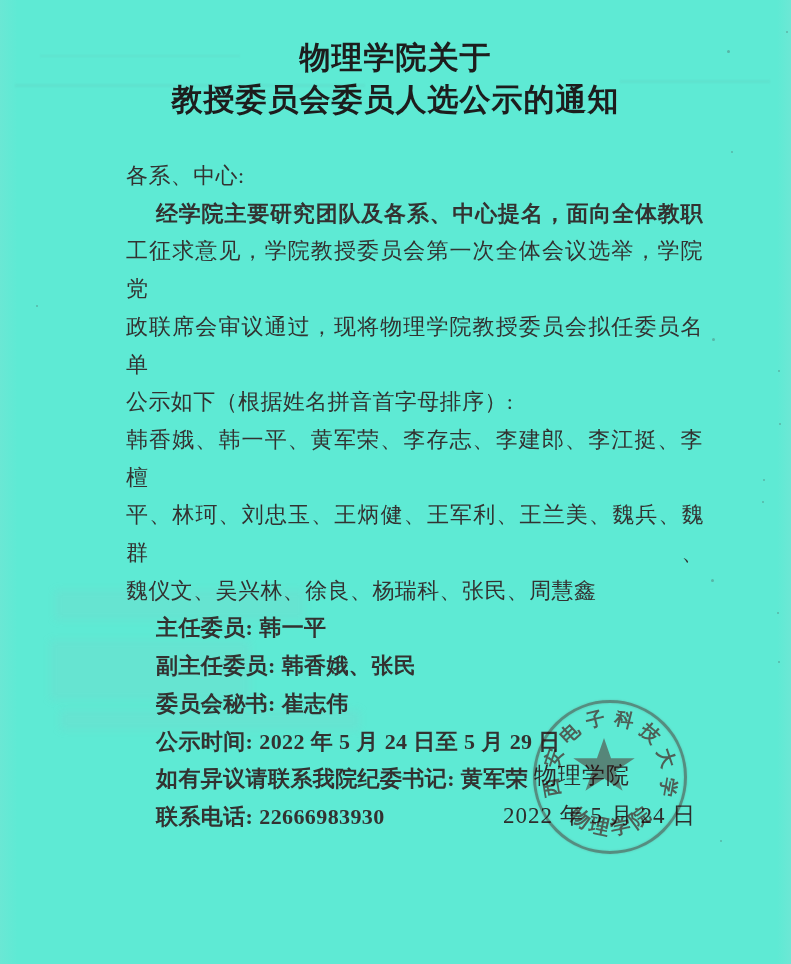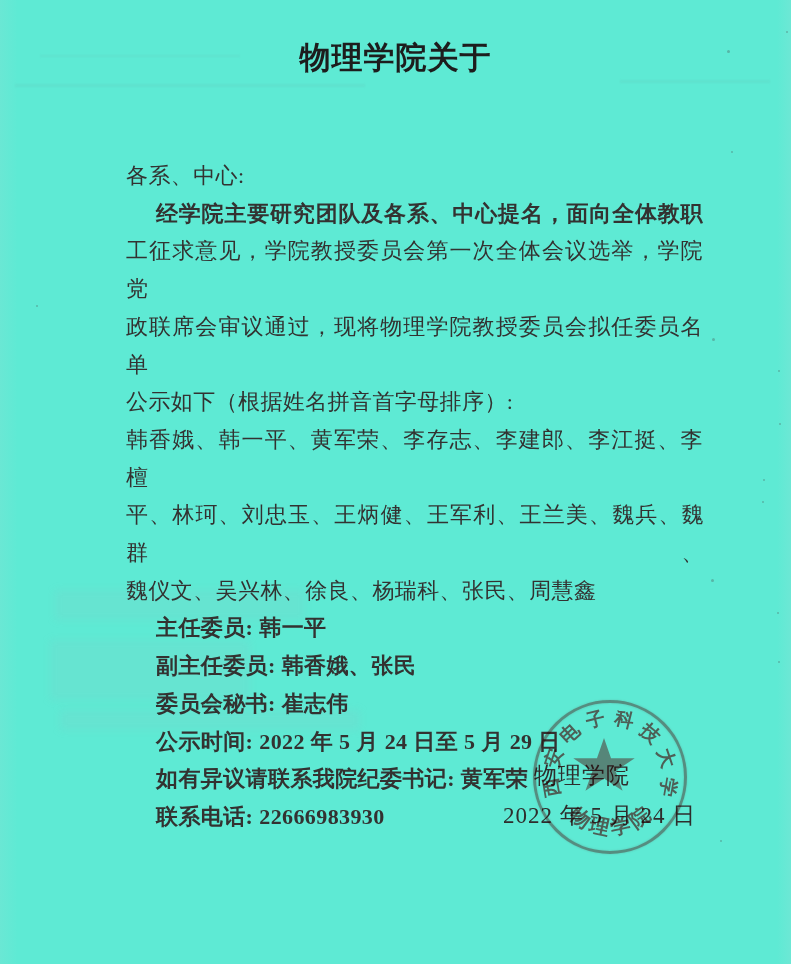--- a/index.html
+++ b/index.html
@@ -87,20 +87,21 @@
   <div class="speck" style="left:763px;top:479px;width:2px;height:2px;"></div>
   <div class="speck" style="left:762px;top:501px;width:2px;height:2px;"></div>
   <div class="speck" style="left:711px;top:579px;"></div>
   <div class="speck" style="left:777px;top:612px;width:2px;height:2px;"></div>
   <div class="speck" style="left:778px;top:661px;width:2px;height:2px;"></div>
   <div class="speck" style="left:36px;top:305px;width:2px;height:2px;"></div>
   <div class="speck" style="left:720px;top:840px;width:2px;height:2px;"></div>
 
   <h1 class="title">
     <div>物理学院关于</div>
+    <div>教授委员会委员人选公示的通知</div>
   </h1>
 
   <div class="body">
       <div class="bline ">各系、中心:</div>
       <div class="bline indent fill">经学院主要研究团队及各系、中心提名，面向全体教职</div>
       <div class="bline fill">工征求意见，学院教授委员会第一次全体会议选举，学院党</div>
       <div class="bline fill">政联席会审议通过，现将物理学院教授委员会拟任委员名单</div>
       <div class="bline ">公示如下（根据姓名拼音首字母排序）:</div>
       <div class="bline fill">韩香娥、韩一平、黄军荣、李存志、李建郎、李江挺、李檀</div>
       <div class="bline fill tight">平、林珂、刘忠玉、王炳健、王军利、王兰美、魏兵、魏群、</div>

